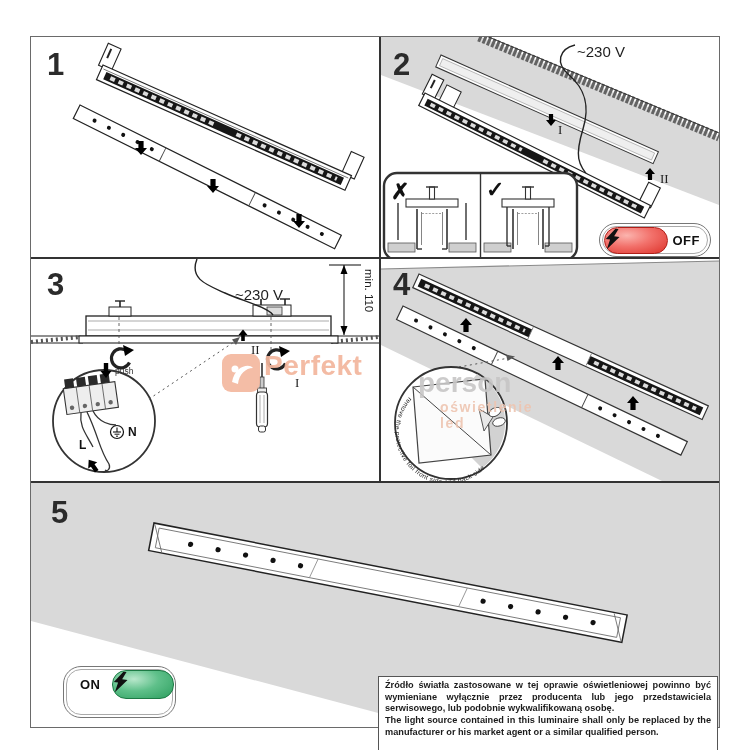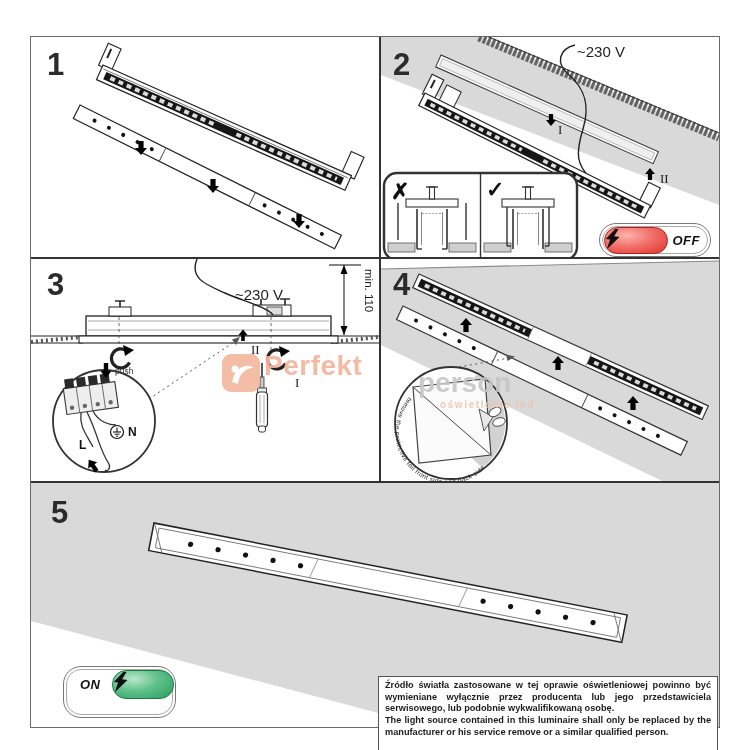--- a/index.html
+++ b/index.html
@@ -3,34 +3,34 @@
 <meta charset="utf-8">
 <style>
   html,body{margin:0;padding:0;background:#fff;}
   #page{position:relative;width:750px;height:750px;background:#fff;font-family:"Liberation Sans",sans-serif;overflow:hidden;}
   #figure{position:absolute;left:30px;top:36px;width:690px;height:692px;border:1.5px solid #6a6a6a;box-sizing:border-box;background:#fff;}
   .panel{position:absolute;overflow:hidden;}
   .panel svg{position:absolute;left:0;top:0;}
   .divider{position:absolute;background:#333;}
   .pnum{position:absolute;font-size:31px;font-weight:bold;color:#2b2b2b;line-height:1;}
   
-  .toggle{position:absolute;background:#fff;border:1.6px solid #777;border-radius:18px;box-sizing:border-box;font-style:italic;}
+  .toggle{position:absolute;background:#fff;border:1.6px solid #777;border-radius:18px;box-sizing:border-box;}
   .toggle .ring{position:absolute;left:2px;top:2px;right:2px;bottom:2px;border:1px solid #aaa;border-radius:15px;}
   .knob{position:absolute;border-radius:14px;display:flex;align-items:center;justify-content:center;}
   .knob-red{background:radial-gradient(ellipse at 35% 30%,#fbb4ae 0%,#f2706a 45%,#dd322a 100%);border:1px solid #b01f19;}
   .knob-green{background:radial-gradient(ellipse at 35% 30%,#b9e8cc 0%,#5fc08a 45%,#2c9e5e 100%);border:1px solid #1d7a45;}
   .tlabel{position:absolute;font-weight:bold;font-size:13px;color:#111;letter-spacing:.5px;}
   
   #warnbox{position:absolute;left:378px;top:644px;width:340px;height:79px;background:#fff;border:1.6px solid #555;box-sizing:border-box;padding:3px 6px;margin-top:32px;}
   #warnbox p{margin:0;font-size:9.2px;line-height:1.27;font-weight:bold;color:#1c1c1c;text-align:justify;}
   
   #wm{position:absolute;left:222px;top:346px;width:330px;height:64px;pointer-events:none;z-index:5;}
   #wm .brand{position:absolute;left:42px;top:4px;font-size:28px;font-weight:bold;color:#f3b69d;opacity:.92;letter-spacing:.5px;}
   #wm .suffix{position:absolute;left:196px;top:21px;font-size:28px;font-weight:bold;color:#c7c6c6;opacity:.9;}
-  #wm .tagline{position:absolute;left:218px;top:53px;font-size:10px;font-weight:bold;color:#eec5b1;letter-spacing:1.6px;opacity:.9;}
+  #wm .tagline{position:absolute;left:218px;top:53px;font-size:14px;font-weight:bold;color:#eec5b1;letter-spacing:1.6px;opacity:.9;}
   .serifnum{font-family:"Liberation Serif",serif;}
 </style>
 </head>
 <body>
 
 <div id="page">
 <div id="figure">
 
   <div class="panel" style="left:0;top:0;width:348px;height:220px;">
     <svg width="348" height="220" viewBox="0 0 348 220">
@@ -353,21 +353,21 @@
     </div>
   </div>
 
   <div class="divider" style="left:0;top:220px;width:688px;height:2px;"></div>
   <div class="divider" style="left:0;top:444px;width:688px;height:2px;"></div>
   <div class="divider" style="left:348px;top:0;width:2px;height:446px;"></div>
 </div>
 
 <div id="warnbox">
   <p>Źródło światła zastosowane w tej oprawie oświetleniowej powinno być wymieniane wyłącznie przez producenta lub jego przedstawiciela serwisowego, lub podobnie wykwalifikowaną osobę.</p>
-  <p>The light source contained in this luminaire shall only be replaced by the manufacturer or his service remove or a similar qualified person.</p>
+  <p>The light source contained in this luminaire shall only be replaced by the manufacturer or his market agent or a similar qualified person.</p>
 </div>
 
 <div id="wm">
   <svg width="38" height="38" viewBox="0 0 38 38" style="position:absolute;left:0;top:8px;opacity:.9;">
     <rect x="0" y="0" width="38" height="38" rx="9" fill="#f3b69d"></rect>
     <path d="M 10,28 C 13,12 27,9 31,14 C 24,14 17,20 16,30 Z" fill="#fff"></path>
     <circle cx="13" cy="15" r="3.5" fill="#fff"></circle>
   </svg>
   <span class="brand">Perfekt</span>
   <span class="suffix">person</span>

